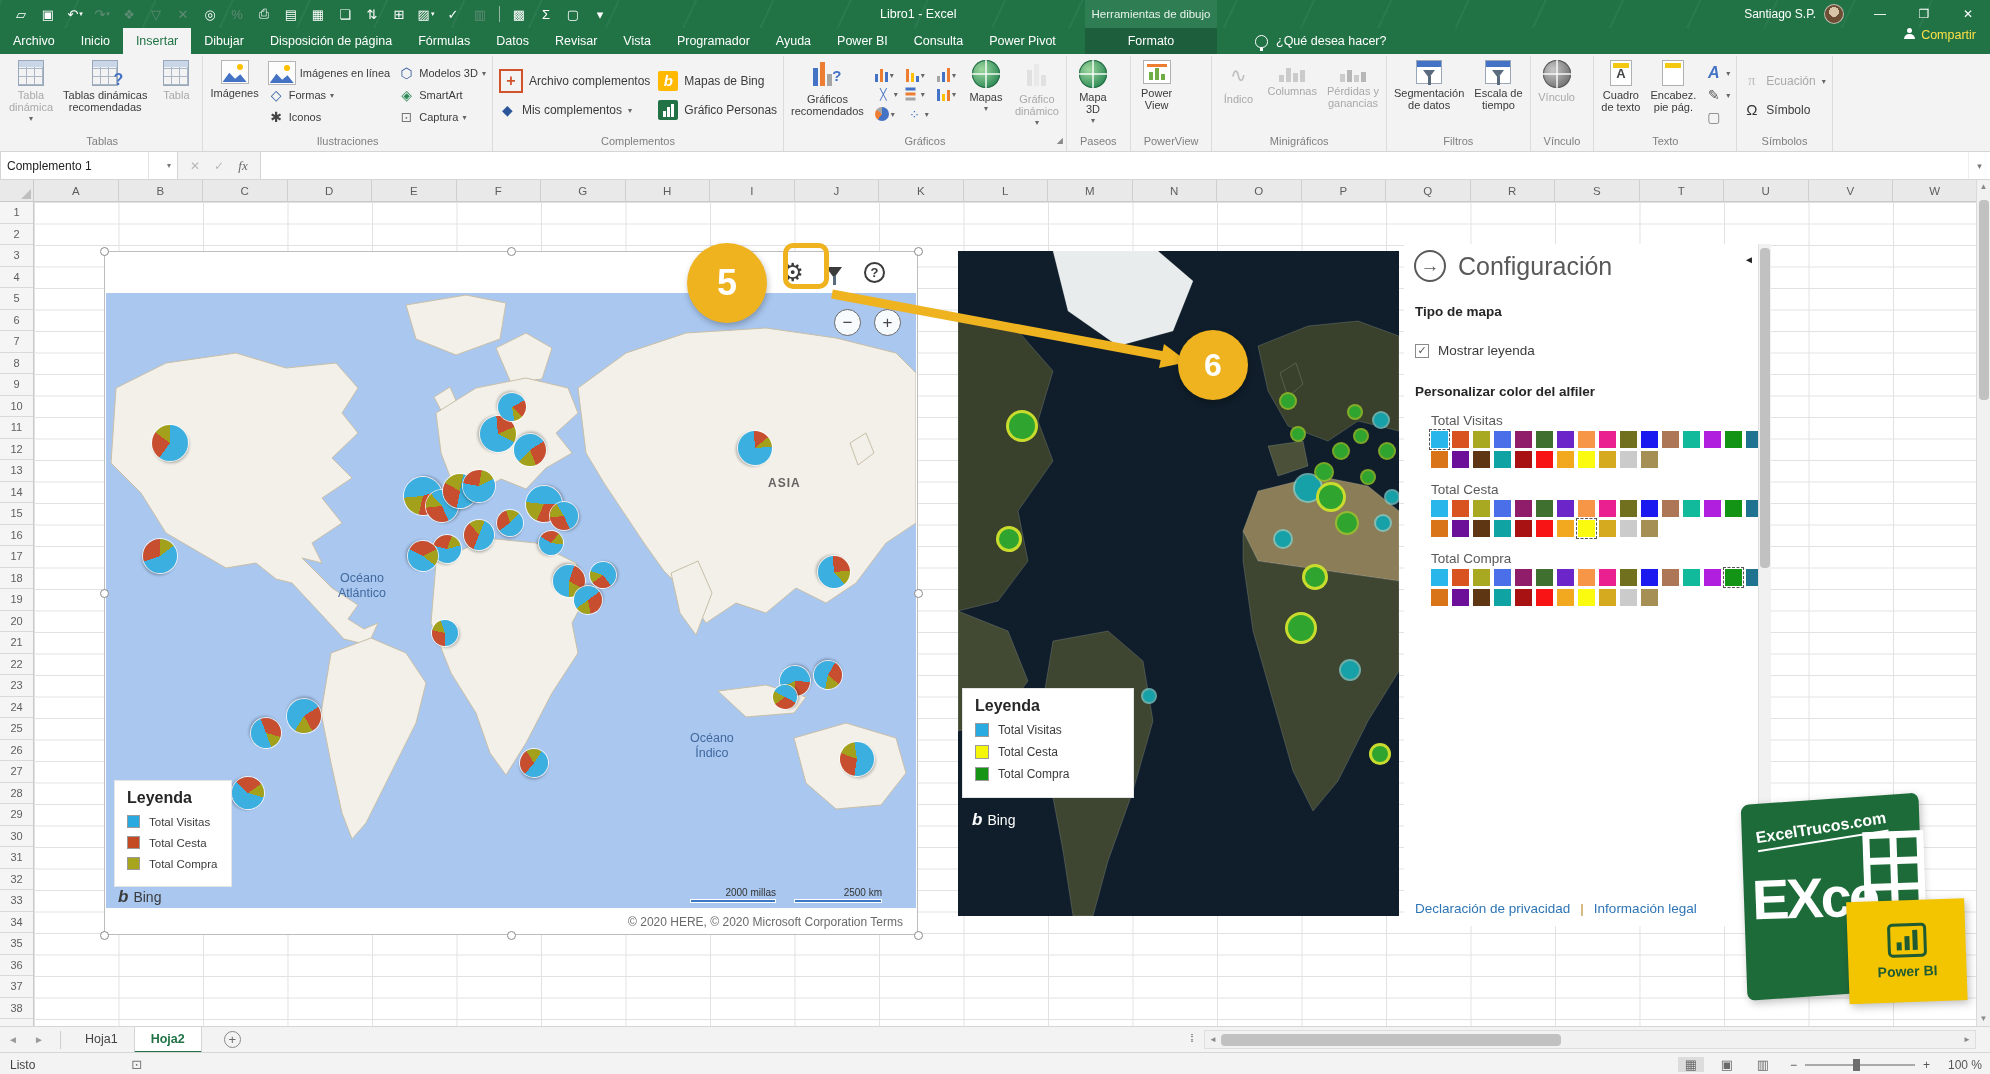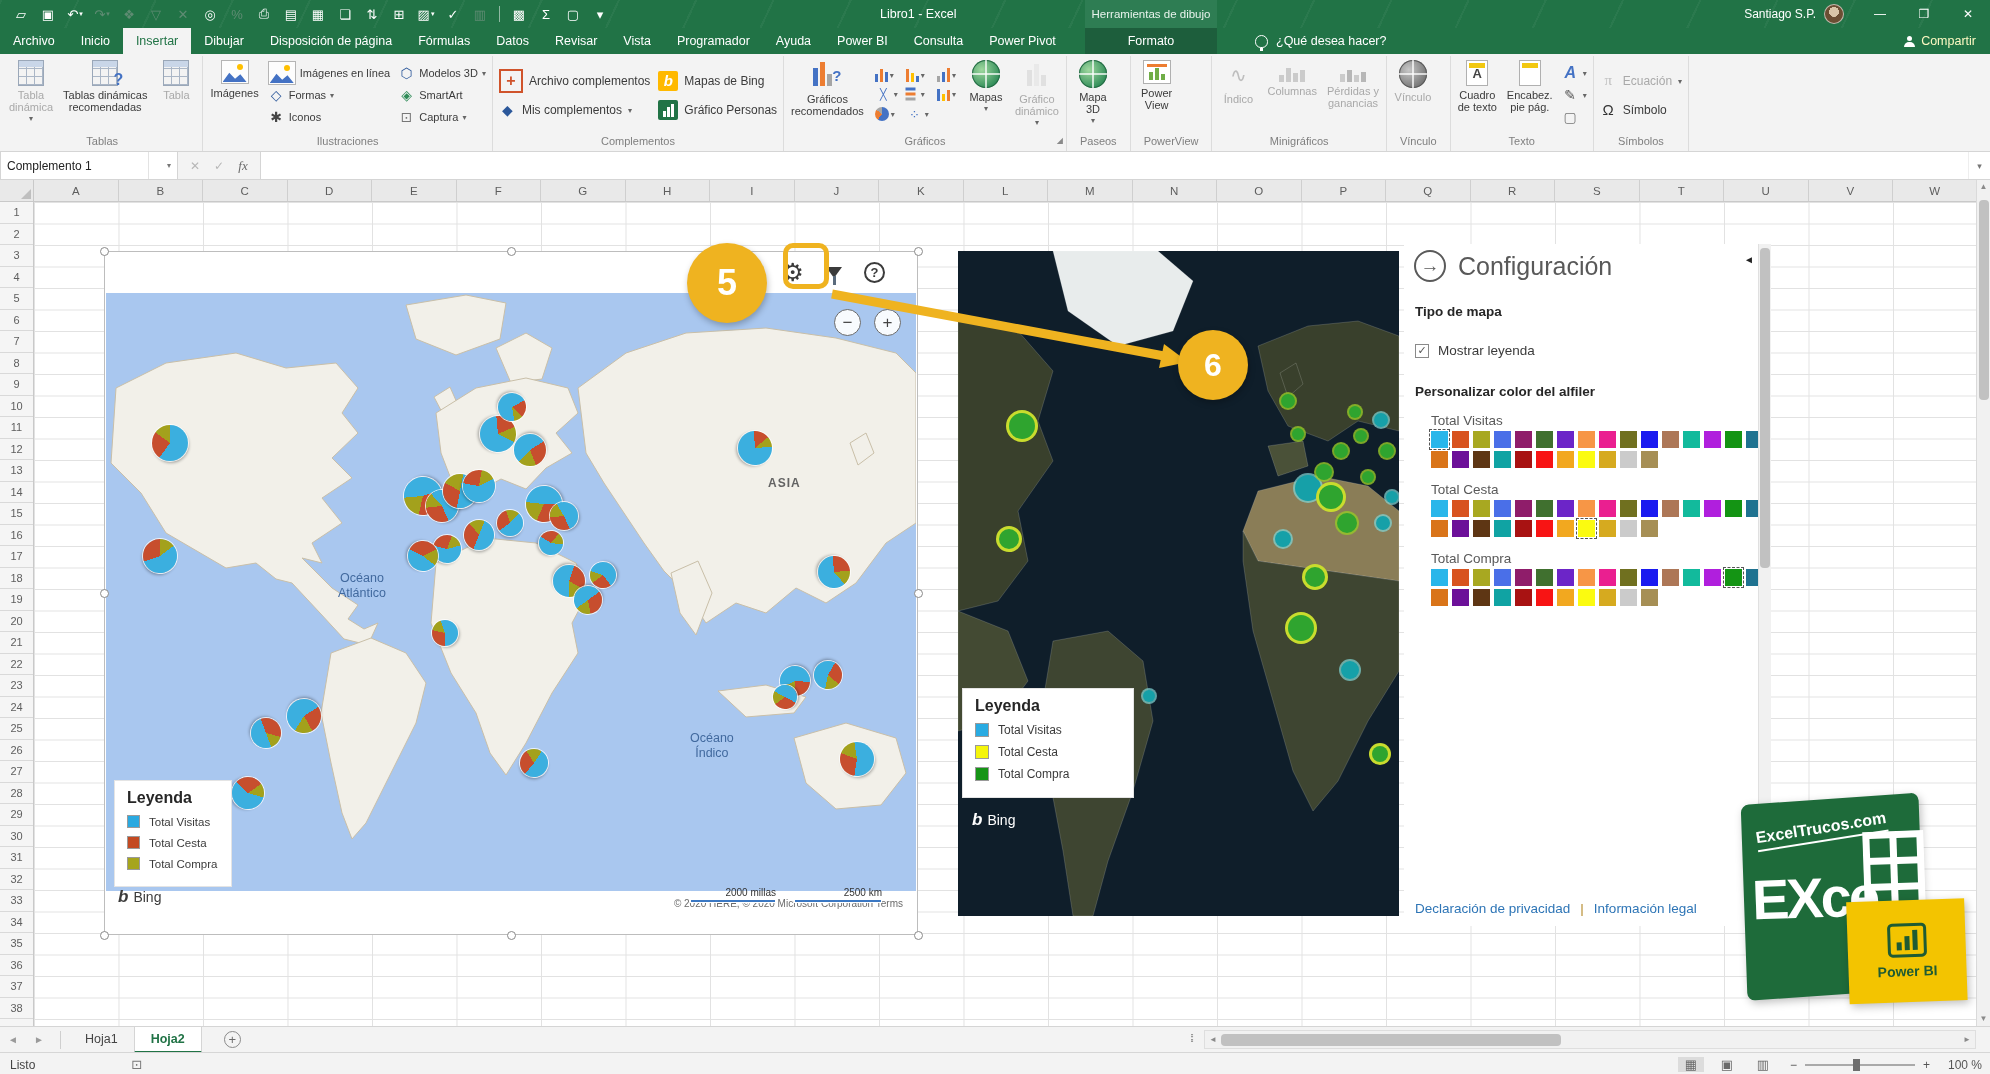--- a/index.html
+++ b/index.html
@@ -23,21 +23,21 @@
 .winbtn{width:44px;height:28px;display:flex;align-items:center;justify-content:center;font-size:12px;color:#fff}
 
 
 .tabsrow{height:26px;background:#217346;display:flex;align-items:flex-end;position:relative}
 .rtab{padding:0 13px;height:26px;line-height:26px;color:#fff;font-size:12.5px;white-space:nowrap}
 .rtab.active{background:#f3f3f3;color:#217346}
 .rtab.contextual{position:absolute;left:1085px;width:132px;text-align:center;background:#1d5e3c;padding:0}
 .rib-search{position:absolute;left:1255px;top:0;height:26px;display:flex;align-items:center;gap:8px;color:#fff;font-size:12.5px}
 .bulb{width:13px;height:13px;border:1.5px solid #fff;border-radius:50% 50% 45% 45%;position:relative}
 .bulb:after{content:"";position:absolute;left:3.5px;bottom:-4px;width:3px;height:3px;background:#fff}
-.rib-share{position:absolute;right:14px;top:0;height:26px;display:flex;align-items:center;gap:6px;color:#fef9c3;font-size:12.5px}
+.rib-share{position:absolute;right:14px;top:0;height:26px;display:flex;align-items:flex-start;gap:6px;color:#fde047;font-size:12.5px}
 .person{width:11px;height:11px;position:relative}
 .person:before{content:"";position:absolute;left:3px;top:0;width:5px;height:5px;border-radius:50%;background:#fff}
 .person:after{content:"";position:absolute;left:0;bottom:0;width:11px;height:5px;border-radius:5px 5px 0 0;background:#fff}
 
 
 .ribbon{height:98px;background:#f3f3f3;border-bottom:1px solid #d5d5d5;display:flex;padding:2px 0 0 2px;overflow:hidden}
 .rgroup{display:flex;flex-direction:column;border-right:1px solid #dcdcdc;padding:0 3px;position:relative;flex:none}
 .rg-items{flex:1;display:flex;align-items:stretch;gap:2px}
 .rg-label{height:17px;font-size:11px;color:#7f7f7f;text-align:center;line-height:14px;position:relative;padding:0 10px}
 .rg-launcher{position:absolute;right:0;bottom:3px;font-size:8px;color:#8a8a8a}
@@ -139,21 +139,21 @@
 .sb-pct{width:44px;text-align:right}
 
 
 .leftchart{position:absolute;left:104px;top:251px;width:814px;height:684px;background:#fff;border:1px solid #bdbdbd;z-index:20}
 .lc-top{position:absolute;left:0;right:0;top:0;height:41px;display:flex;align-items:center;justify-content:flex-end;gap:22px;padding-right:32px}
 .lc-ic{color:#3b3b3b;display:flex;align-items:center;justify-content:center}
 .lc-gear{font-size:25px;font-family:"DejaVu Sans",sans-serif}
 .lc-insight{font-size:21px}
 .lc-help{width:21px;height:21px;border:2px solid #3b3b3b;border-radius:50%;font-size:13px;font-weight:bold}
 .lc-map{position:absolute;left:1px;top:41px;width:810px;height:616px;overflow:hidden;background:#a9c7ef}
-.lc-bottom{position:absolute;left:0;right:0;bottom:17px;height:26px;background:#fff;font-size:10px;color:#6b6b6b;text-align:right;padding:7px 14px 0 0}
+.lc-bottom{position:absolute;left:0;right:0;bottom:0;height:26px;background:#fff;font-size:12px;color:#6b6b6b;text-align:right;padding:7px 14px 0 0}
 .maplabel{position:absolute;font-size:12.5px;color:#41699e;text-align:center;white-space:pre-line;line-height:15px}
 .maplabel.dark{color:#636363;font-weight:bold;letter-spacing:1px;font-size:12px}
 .pie{position:absolute;border-radius:50%;box-shadow:0 0 0 1px rgba(255,255,255,.8),1px 2px 3px rgba(0,0,0,.3)}
 .zoombtn{position:absolute;width:27px;height:27px;border-radius:50%;background:rgba(255,255,255,.92);border:1.5px solid #6a6a6a;color:#444;font-size:17px;display:flex;align-items:center;justify-content:center;z-index:5}
 .legendbox{position:absolute;background:#fff;border:1px solid #e4e4e4;padding:8px 12px;z-index:6}
 .legendbox h4{font-size:16px;color:#262626;margin-bottom:8px;font-weight:bold}
 .lg-item{display:flex;align-items:center;gap:9px;margin-bottom:8px;font-size:11.5px;color:#3b3b3b}
 .lg-sw{width:13px;height:13px;border:1px solid #9a9a9a;flex:none}
 .bing{position:absolute;display:flex;align-items:center;gap:5px;font-size:14px;z-index:6}
 .bing .b{font-weight:bold;font-size:17px;font-style:italic}
@@ -526,20 +526,43 @@
             <i style="height: 7px; background: rgb(154, 167, 184);"></i>
             <i style="height: 10px; background: rgb(204, 102, 102);"></i>
           </span>
           <div class="lbl">
             <div>Pérdidas y</div>
             <div>ganancias</div>
           </div>
         </div>
       </div>
       <div class="rg-label">Minigráficos</div>
+    </div>
+    <div class="rgroup">
+      <div class="rg-items">
+        <div class="rbig">
+          <span class="ric-slicer big">
+            <span class="fn"></span>
+          </span>
+          <div class="lbl">
+            <div>Segmentación</div>
+            <div>de datos</div>
+          </div>
+        </div>
+        <div class="rbig">
+          <span class="ric-slicer big">
+            <span class="fn"></span>
+          </span>
+          <div class="lbl">
+            <div>Escala de</div>
+            <div>tiempo</div>
+          </div>
+        </div>
+      </div>
+      <div class="rg-label">Filtros</div>
     </div>
     <div class="rgroup">
       <div class="rg-items">
         <div class="rbig disabled">
           <span class="ric-globe big" style="filter: grayscale(1);"></span>
           <div class="lbl">
             <div>Vínculo</div>
           </div>
         </div>
       </div>

